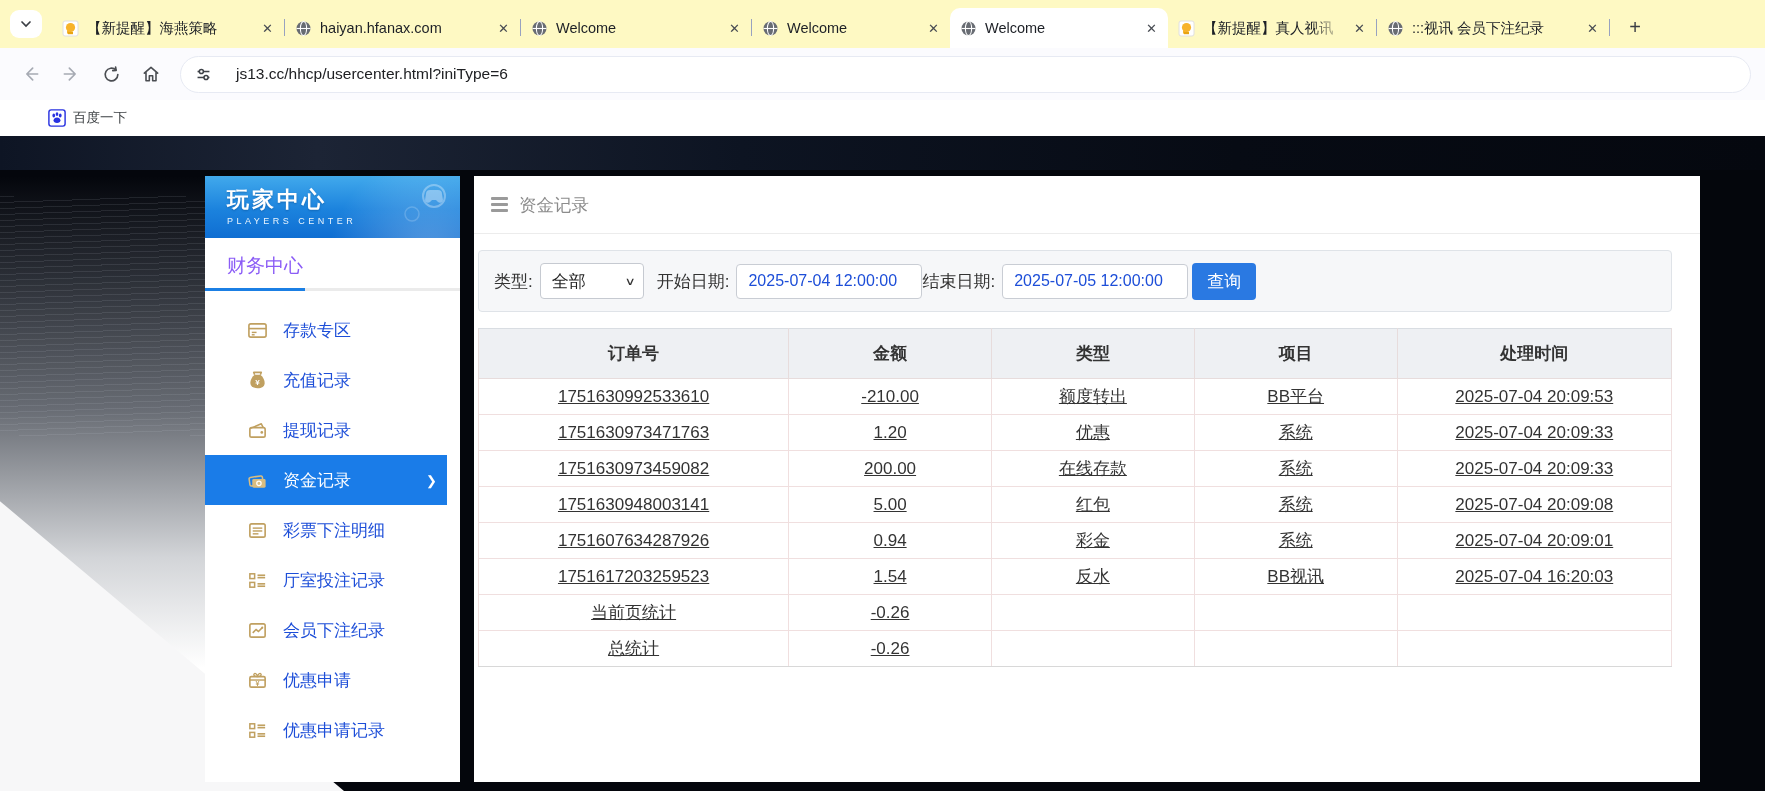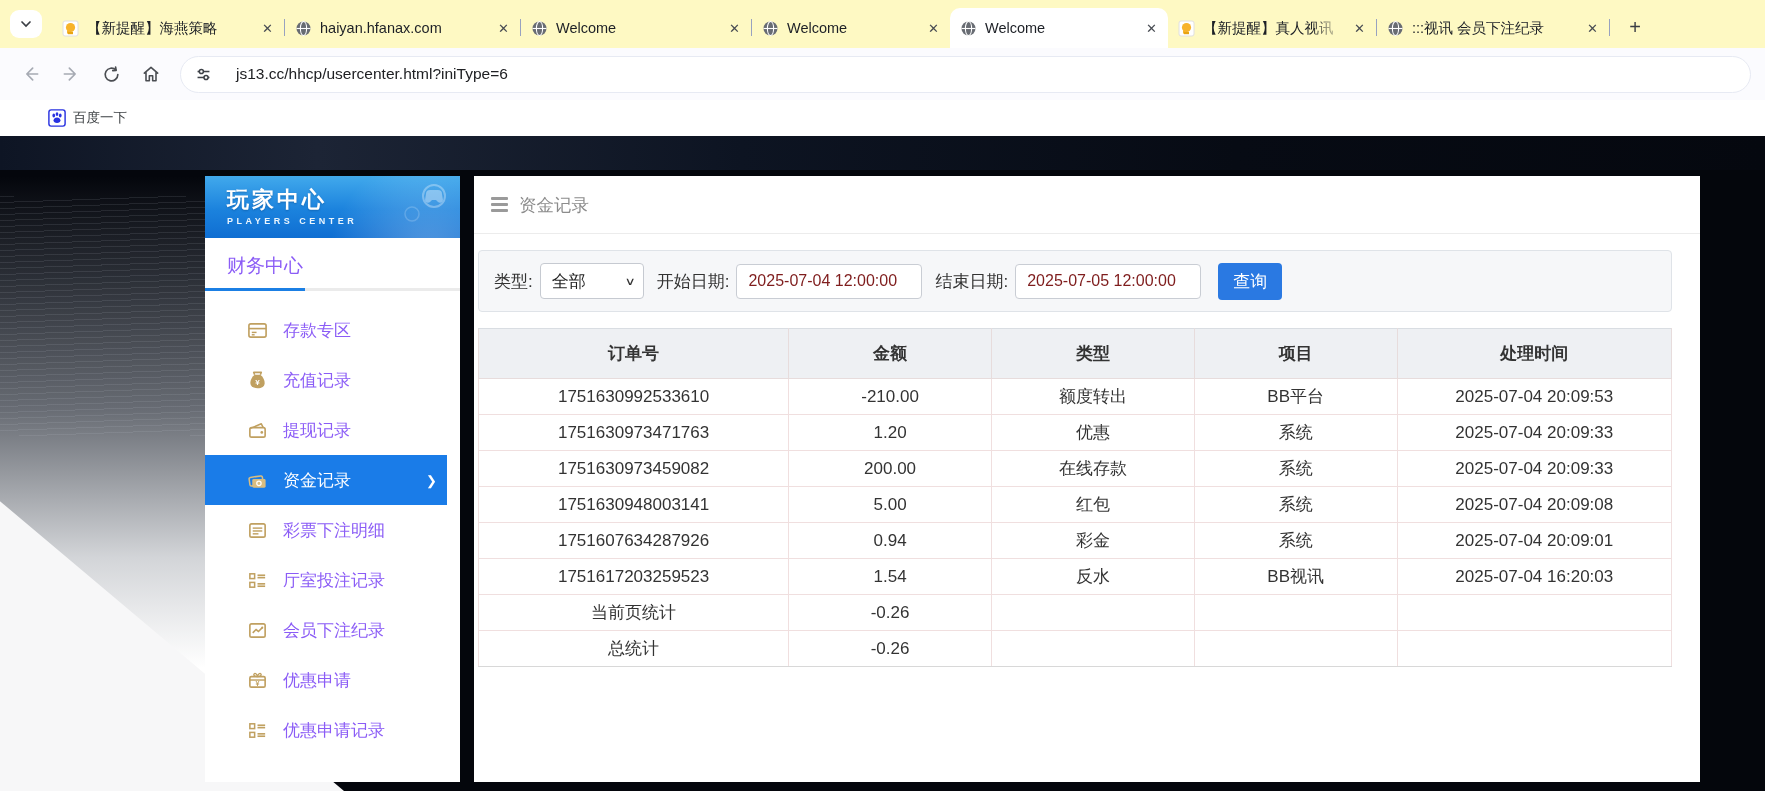--- a/index.html
+++ b/index.html
@@ -42,56 +42,56 @@
     clip-path:polygon(0 16%, 0 100%, 80% 100%); }
 
   .page-wrap { position:absolute; left:205px; top:40px; display:flex; gap:14px; }
 
   
   .sidebar { width:255px; height:606px; background:#fff; flex:0 0 auto; }
   .sidebar-header { height:62px; position:relative; padding:9px 0 0 22px; overflow:hidden;
     background: radial-gradient(circle at 88% 130%, rgba(255,255,255,.30), rgba(255,255,255,0) 42%),
                 linear-gradient(180deg,#41a9ec 0%,#1b82dd 55%,#0f6ed2 100%); }
   .sidebar-title { color:#fff; font-size:22px; font-weight:bold; letter-spacing:3px; text-shadow:0 1px 2px rgba(0,60,120,.4); }
-  .sidebar-sub { color:#eaf5fe; font-size:9px; letter-spacing:3.5px; font-weight:bold; margin-top:1px; }
+  .sidebar-sub { color:#eaf5fe; font-size:9px; letter-spacing:3.5px; font-weight:normal; margin-top:1px; }
   .header-decor { position:absolute; right:10px; top:6px; opacity:.45; }
   .section-title { color:#8b5cf6; font-size:19px; padding:15px 0 9px 22px; }
   .section-rule { height:3px; background:#ebebeb; position:relative; }
   .section-rule .blue { position:absolute; left:0; top:0; width:100px; height:3px; background:#1b7fe4; }
   .menu { padding-top:14px; }
   .menu-item { height:50px; display:flex; align-items:center; gap:15px; padding-left:42px;
-    color:#8b5cf6; font-size:17px; position:relative; }
+    color:#1d4ed8; font-size:17px; position:relative; }
   .menu-item.active { background:#1a7ce8; color:#fff; width:calc(100% - 13px); }
   .menu-item .gicon { width:21px; height:21px; flex:0 0 auto; }
   .menu-chevron { position:absolute; right:10px; color:#fff; font-size:13px; }
 
   
   .main-panel { width:1226px; height:606px; background:#fff; flex:0 0 auto; }
   .panel-header { height:58px; border-bottom:1px solid #ececec; display:flex; align-items:center; gap:11px;
     padding-left:17px; color:#8c8c8c; font-size:17.5px; }
   .ham { display:flex; flex-direction:column; gap:3.5px; }
   .ham span { display:block; width:17px; height:2.5px; background:#9a9a9a; border-radius:1px; }
 
   .filter-bar { margin:16px 28px 16px 4px; height:62px; background:#f6f7f9; border:1px solid #dfe3e8;
     border-radius:4px; display:flex; align-items:center; padding-left:15px; font-size:17px; color:#333; }
   .f-label { margin-right:7px; white-space:nowrap; }
   .type-select { width:104px; height:36px; background:#fff; border:1px solid #c6cad1; border-radius:4px;
     display:flex; align-items:center; justify-content:space-between; padding:0 9px 0 11px; margin-right:13px;
     font-size:17px; color:#222; }
   .sel-chev { font-size:11px; color:#333; transform:scaleX(1.4); }
   .date-input { width:186px; height:35px; border:1px solid #c9cdd4; border-radius:4px; padding:0 11px;
-    font-size:16px; color:#7f1d1d; background:#fff; font-family:"Liberation Sans", sans-serif; margin-right:13px; }
+    font-size:16px; color:#1d4ed8; background:#fff; font-family:"Liberation Sans", sans-serif; }
   .search-btn { width:64px; height:37px; background:#2a79e2; color:#fff; border:none; border-radius:4px;
     font-size:17px; margin-left:4px; font-family:"Liberation Sans", sans-serif; }
 
   table.funds { border-collapse:collapse; width:calc(100% - 32px); margin:0 28px 0 4px; table-layout:fixed; }
   table.funds th { height:50px; background:#eef0f3; font-weight:bold; font-size:17px; color:#333;
     border:1px solid #e7dcdc; border-top-color:#d9dde2; }
   table.funds td { height:36px; text-align:center; font-size:17px; color:#333; border:1px solid #f0dfdf;
-    white-space:nowrap; overflow:hidden; }
+    white-space:nowrap; overflow:hidden;text-decoration:underline; }
   table.funds tr:last-child td { border-bottom-color:#d8d8d8; }
 </style>
 </head>
 <body>
 
 <div class="tabstrip">
   <div class="tab-search-pill">
     <svg width="12" height="12" viewBox="0 0 12 12">
         <path d="M2 4 L6 8 L10 4" fill="none" stroke="#3a3d44" stroke-width="1.7" stroke-linecap="round"></path>
       </svg>

